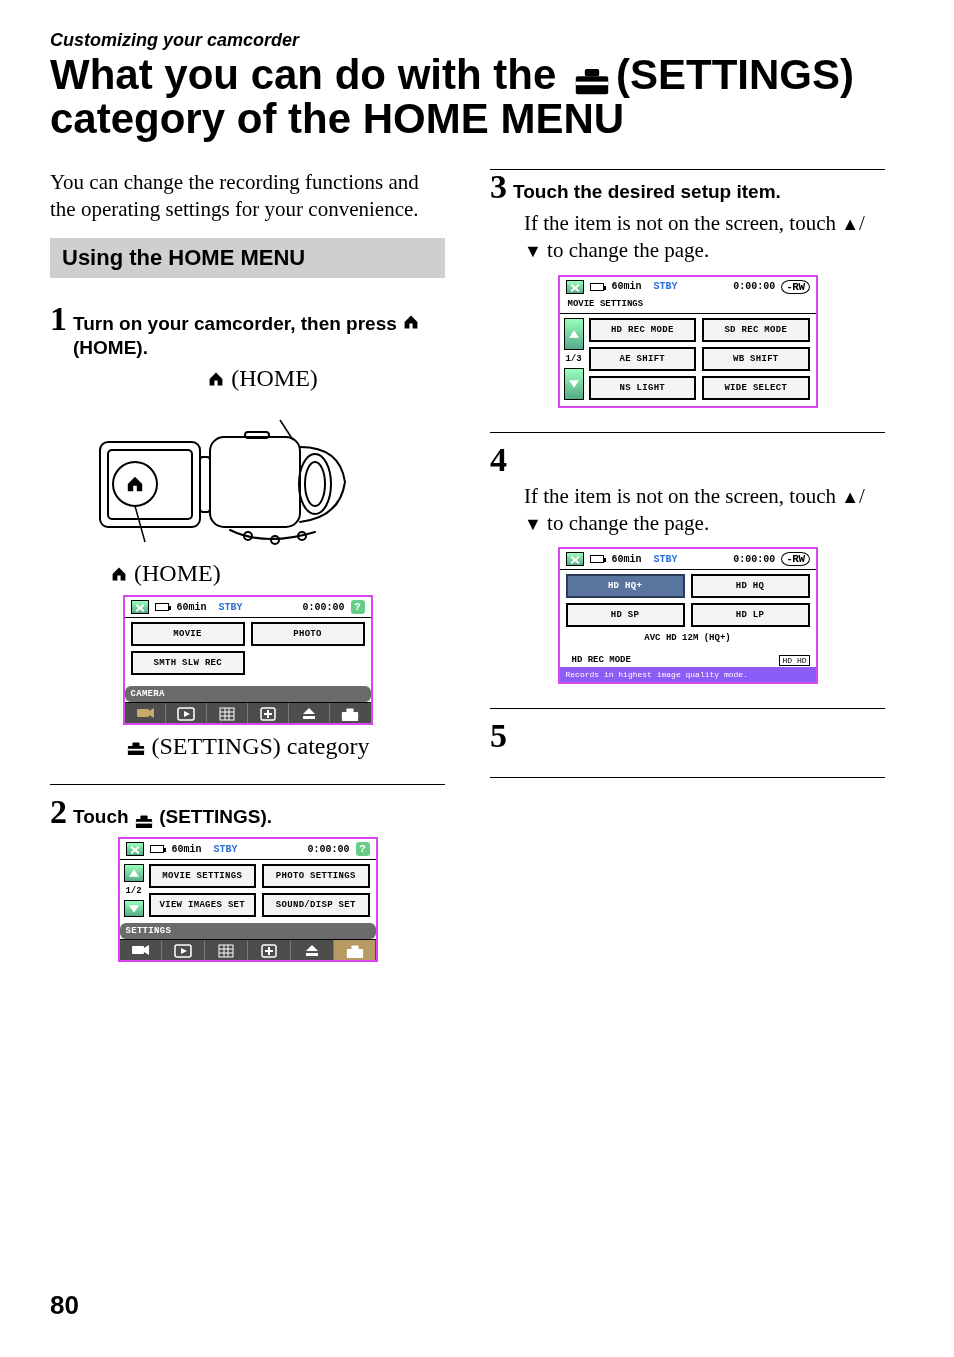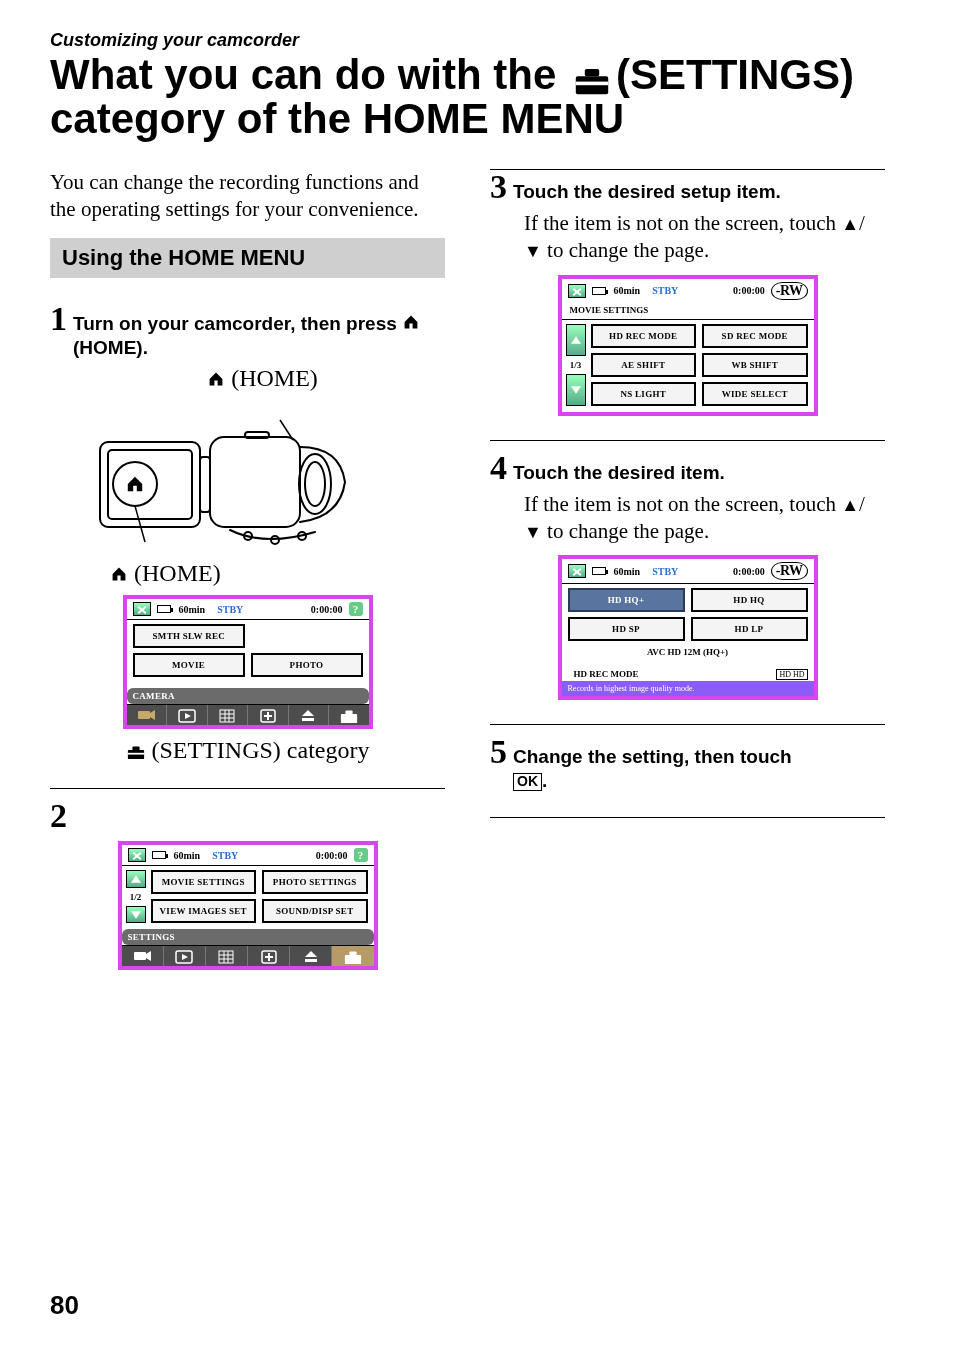--- a/index.html
+++ b/index.html
@@ -105,23 +105,23 @@
     padding: 0 3px;
     line-height: 1.1;
     vertical-align: middle;
   }
   .camcorder {
     margin: 10px 0 4px 40px;
   }
   
   .screen {
     margin: 8px auto 8px auto;
-    border: 4px solid #d946ef;
+    border: 2px solid #d946ef;
     background: #fff;
-    font-family: Liberation Serif, serif;
+    font-family: Liberation Mono, monospace;
   }
   .sc-top {
     display:flex;
     align-items:center;
     gap:6px;
     padding: 3px 6px;
     font-size: 10px;
     font-weight: bold;
   }
   .xbtn {
@@ -131,21 +131,21 @@
     position: relative;
   }
   .xbtn::before, .xbtn::after {
     content:""; position:absolute; left:3px; right:3px; top:6px; height:2px;
     background:#fff;
   }
   .xbtn::before { transform: rotate(40deg); }
   .xbtn::after  { transform: rotate(-40deg); }
   .batt { display:inline-block; width:14px; height:8px; border:1px solid #000; position:relative; margin-right:2px;}
   .batt::after { content:""; position:absolute; right:-3px; top:2px; width:2px; height:4px; background:#000;}
-  .disc { display:inline-block; border:1px solid #000; border-radius: 50%/80%; font-size:14px; padding:0 4px; letter-spacing:-0.5px;}
+  .disc { display:inline-block; border:1px solid #000; border-radius: 50%/80%; font-size:11px; padding:0 4px; letter-spacing:-0.5px;}
   .qmark { display:inline-block; width:14px; height:14px; background:#6c8; color:#fff; font-weight:bold; text-align:center; line-height:14px; border-radius:3px; font-size:11px;}
   .sc-sep { height:1px; background:#000; margin:0;}
   .sc-grid { padding: 4px 6px 6px 6px; }
   .sc-row { display:flex; gap:6px; margin-bottom:5px;}
   .sc-btn {
     flex:1;
     border: 2px solid #000;
     background: #f4f4f4;
     font-size: 9px;
     font-weight: bold;
@@ -340,25 +340,25 @@
           <span class="xbtn"></span>
           <span class="batt"></span>
           <span>60min</span>
           <span style="flex:0 0 auto; margin-left:6px; color:#2a6fd6;">STBY</span>
           <span style="margin-left:auto;">0:00:00</span>
           <span class="qmark">?</span>
         </div>
         <div class="sc-sep"></div>
         <div class="sc-grid">
           <div class="sc-row">
-            <div class="sc-btn" style="flex:0 0 49%;">SMTH SLW REC</div>
-          </div>
-          <div class="sc-row">
             <div class="sc-btn">MOVIE</div>
             <div class="sc-btn">PHOTO</div>
+          </div>
+          <div class="sc-row">
+            <div class="sc-btn" style="flex:0 0 49%;">SMTH SLW REC</div>
           </div>
         </div>
         <div class="sc-cat">CAMERA</div>
         <div class="tray">
           <div class="ticon active">
               <svg width="20" height="18" style="color:#fff">
                 <use href="#camera-g"></use>
               </svg>
             </div>
           <div class="ticon">
@@ -393,20 +393,27 @@
         <svg width="20" height="18" viewBox="0 0 22 20">
             <use href="#toolbox-g"></use>
           </svg>
         <span>(SETTINGS) category</span>
       </div>
     </div>
 
     <div class="step">
       <div class="step-head">
         <span class="step-num">2</span>
+        <span class="step-text">
+          <span>Touch</span>
+          <svg width="20" height="18" viewBox="0 0 22 20" class="toolbox-svg">
+              <use href="#toolbox-g"></use>
+            </svg>
+          <span>(SETTINGS).</span>
+        </span>
       </div>
 
       <div class="screen" style="width:260px;">
         <div class="sc-top">
           <span class="xbtn"></span>
           <span class="batt"></span>
           <span>60min</span>
           <span style="margin-left:6px; color:#2a6fd6;">STBY</span>
           <span style="margin-left:auto;">0:00:00</span>
           <span class="qmark">?</span>
@@ -527,21 +534,20 @@
               <div class="sc-btn">WIDE SELECT</div>
             </div>
           </div>
         </div>
       </div>
     </div>
 
     <div class="step">
       <div class="step-head">
         <span class="step-num">4</span>
-        <span class="step-text">Touch the desired item.</span>
       </div>
       <div class="step-body">
         <span>If the item is not on the screen, touch</span>
         <span class="tri">▲</span>/<br>
         <span class="tri">▼</span>
         <span>to change the page.</span>
       </div>
 
       <div class="screen" style="width:260px;">
         <div class="sc-top">
@@ -570,23 +576,19 @@
         </div>
         <div class="footer-row">
           <span>Records in highest image quality mode.</span>
         </div>
       </div>
     </div>
 
     <div class="step">
       <div class="step-head">
         <span class="step-num">5</span>
-        <span class="step-text">
-          <span>Change the setting, then touch</span><br>
-          <span class="okbox">OK</span><span>.</span>
-        </span>
       </div>
     </div>
     <div style="border-top:1px solid #000;"></div>
   </div>
 </div>
 
 <div class="page-number">80</div>
 
 </body></html>

